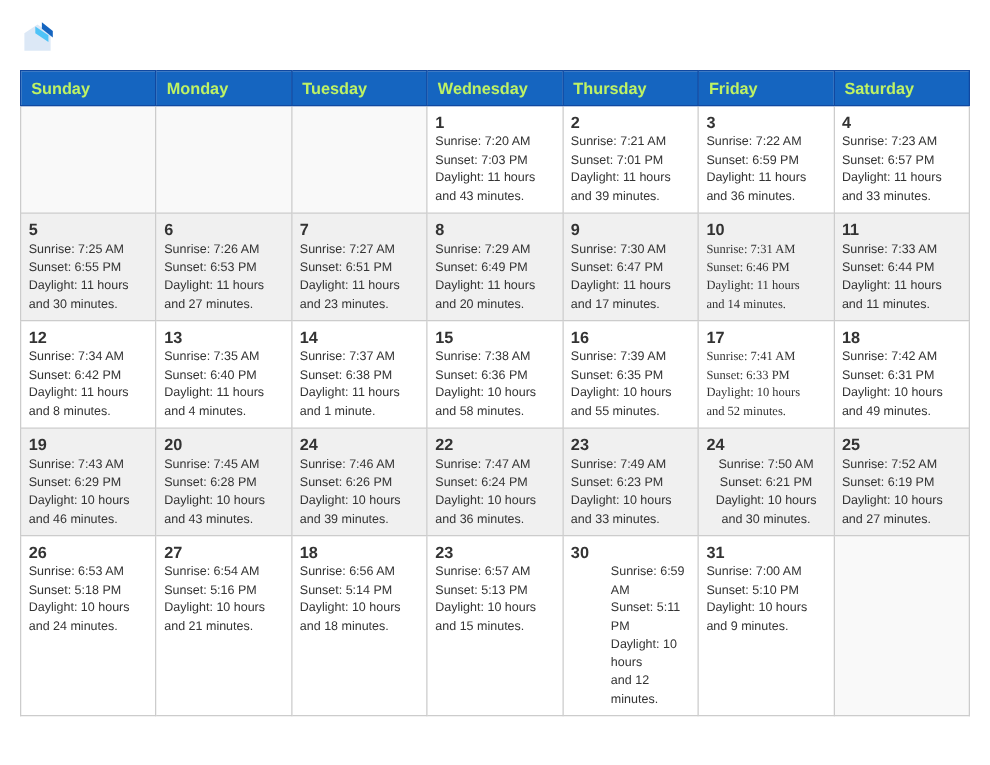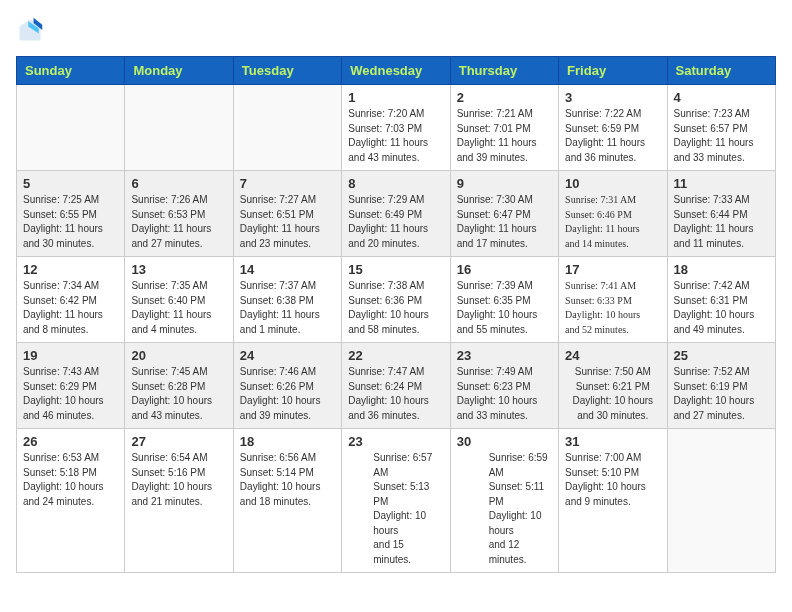--- a/index.html
+++ b/index.html
@@ -323,21 +323,21 @@
         </td>
         <td>
           <span class="day-number">18</span>
           <div class="day-info" style="white-space: pre-line;">Sunrise: 6:56 AM
 Sunset: 5:14 PM
 Daylight: 10 hours
 and 18 minutes.</div>
         </td>
         <td>
           <span class="day-number">23</span>
-          <div class="day-info" style="white-space: pre-line; margin-left: 25px;">Sunrise: 6:57 AM
+          <div class="day-info" style="white-space: pre-line;">Sunrise: 6:57 AM
 Sunset: 5:13 PM
 Daylight: 10 hours
 and 15 minutes.</div>
         </td>
         <td>
           <span class="day-number">30</span>
           <div class="day-info" style="white-space: pre-line; margin-left: 32px;">Sunrise: 6:59 AM
 Sunset: 5:11 PM
 Daylight: 10 hours
 and 12 minutes.</div>

